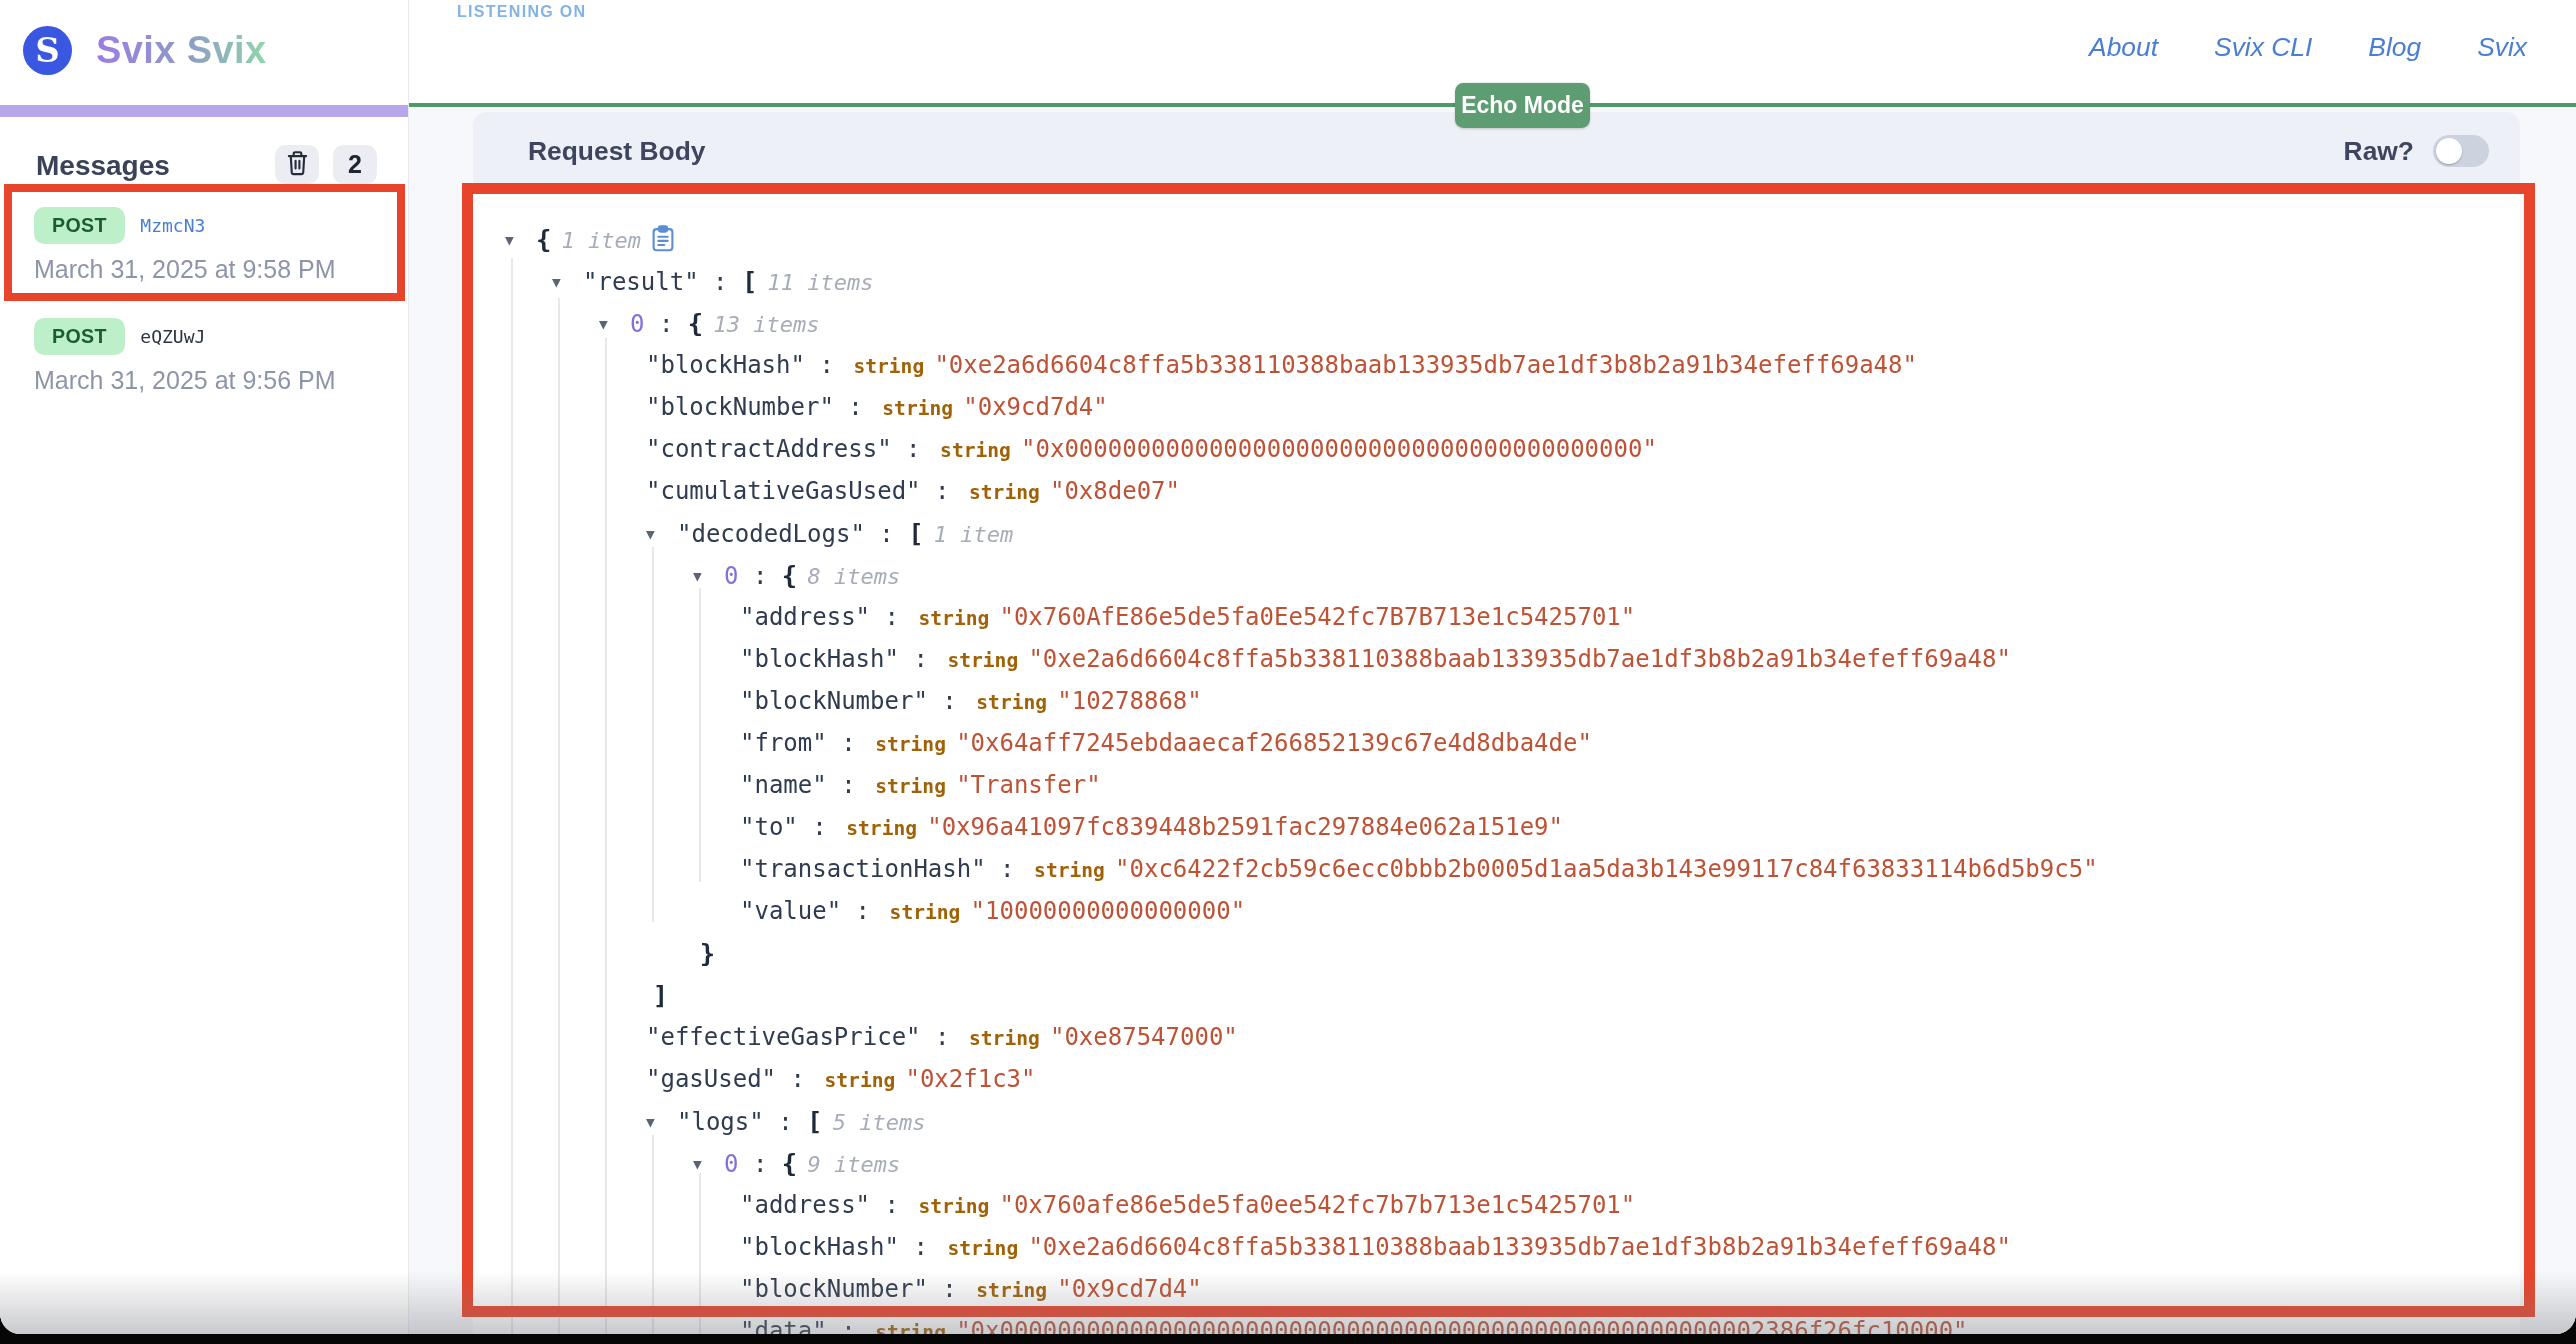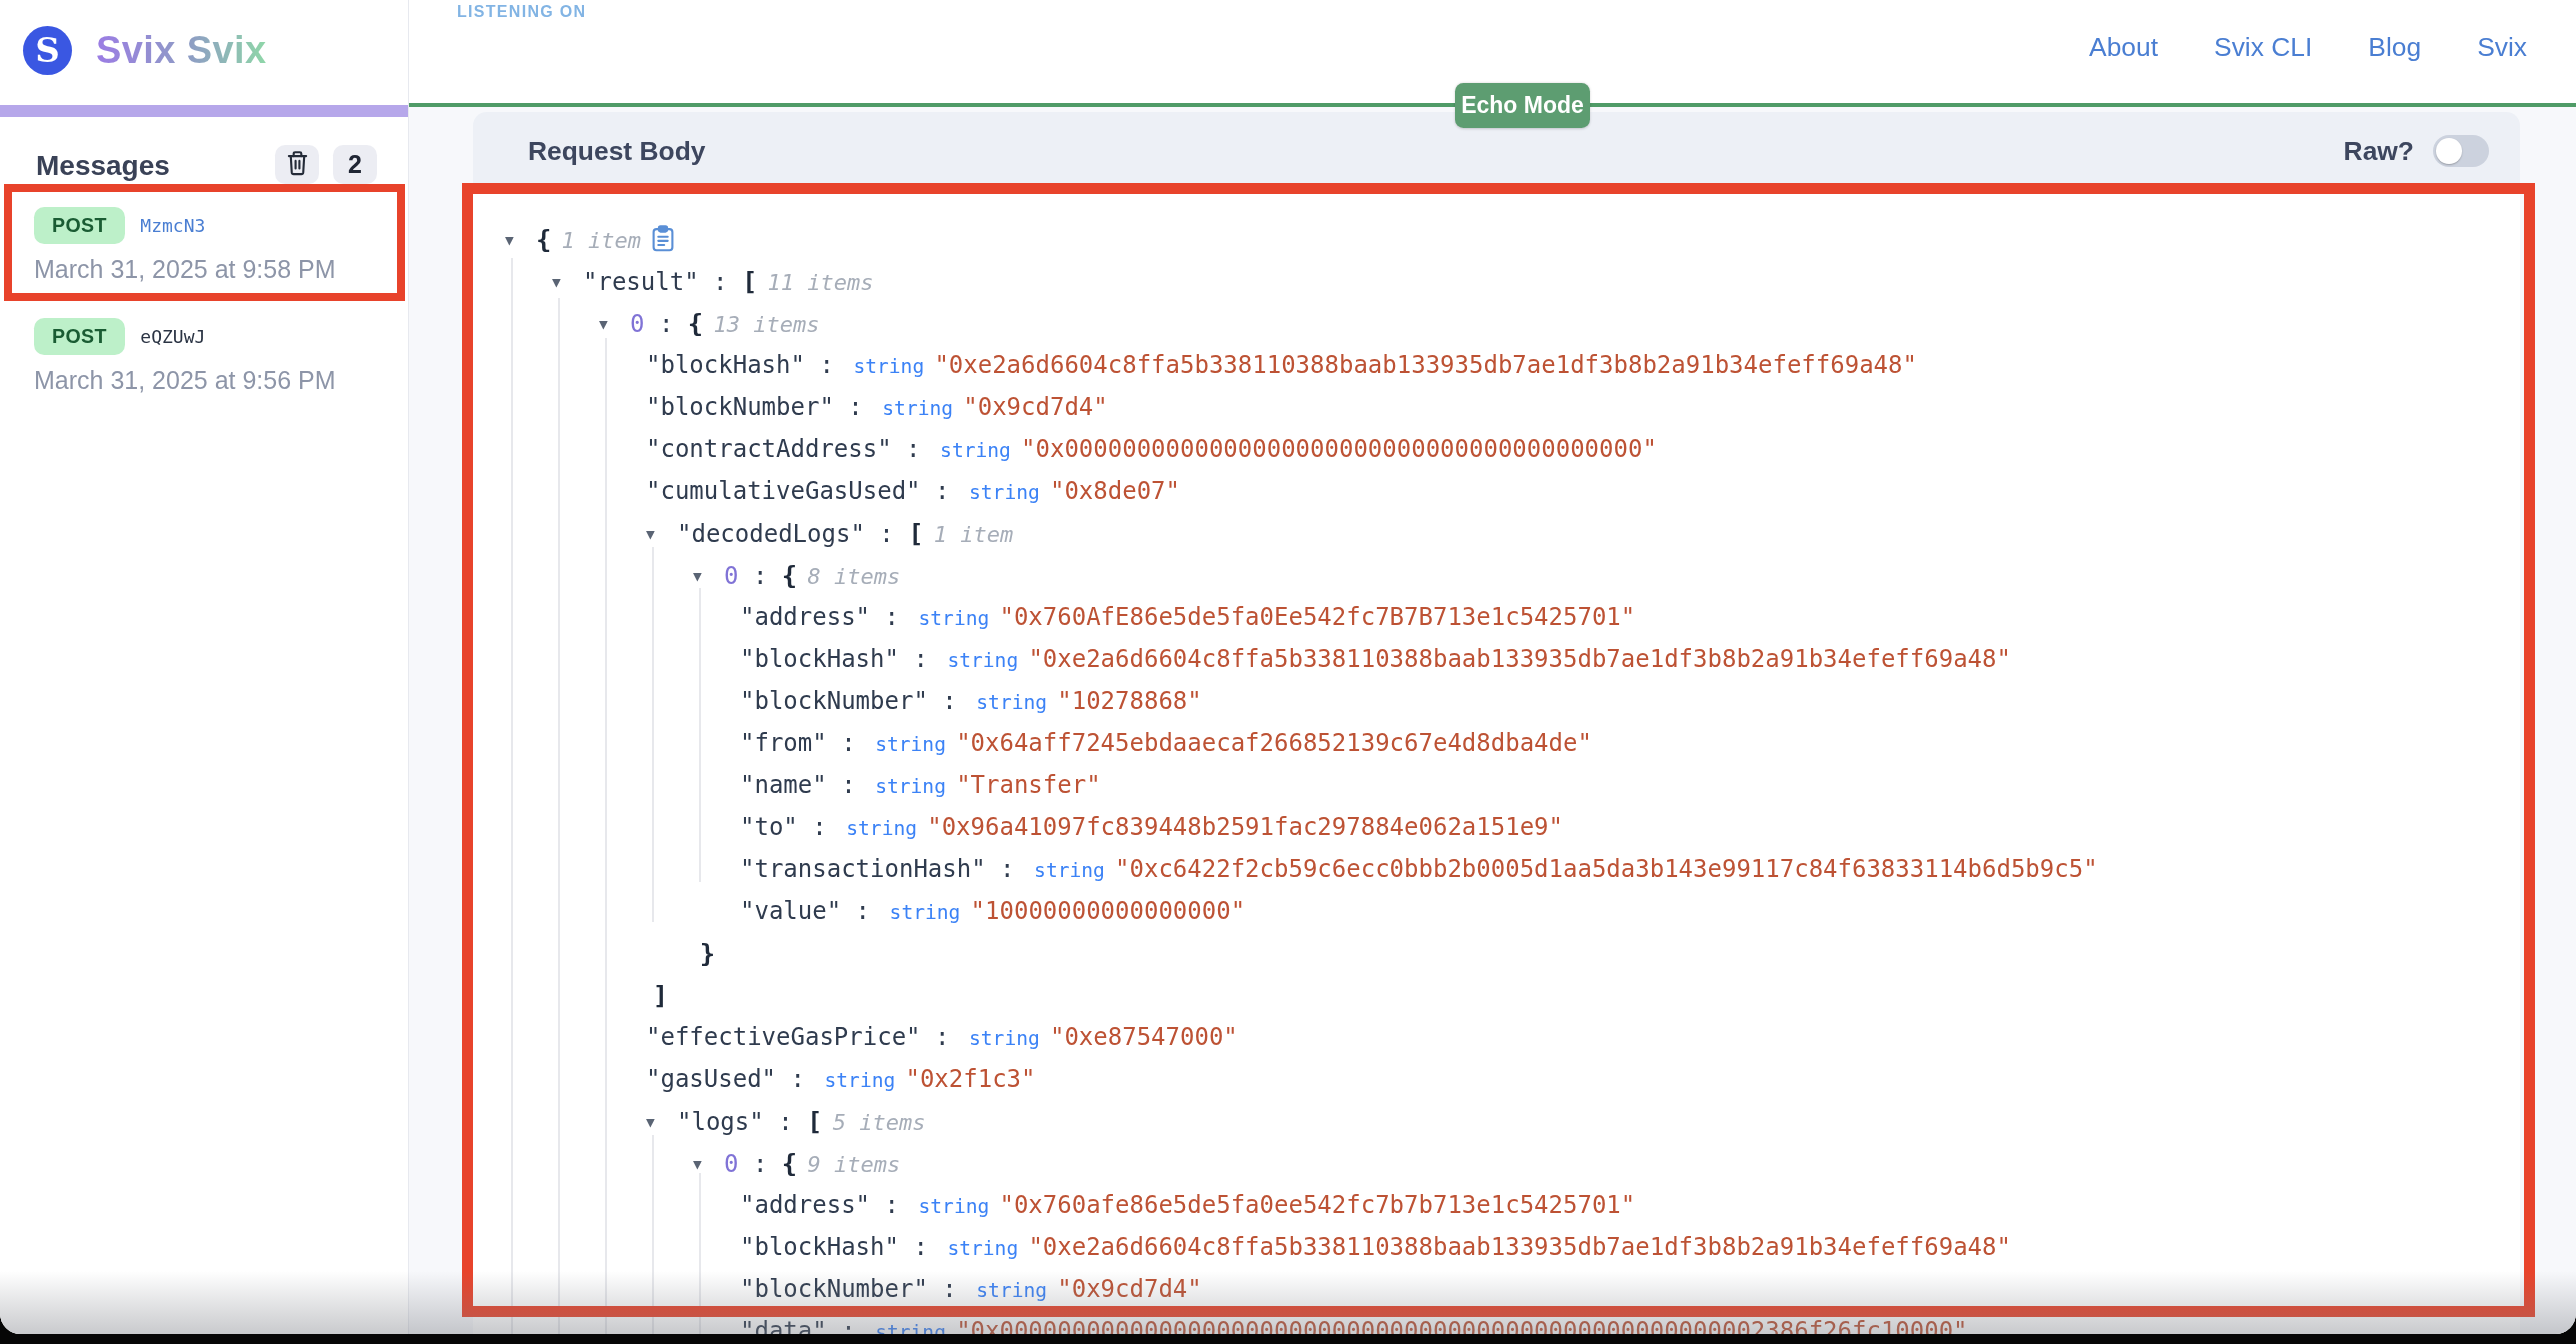--- a/index.html
+++ b/index.html
@@ -33,21 +33,21 @@
     padding:6.8px 18px;border-radius:10.2px;}
   .msg-id{font-family:"DejaVu Sans Mono", monospace;font-size:18px;color:#2b3444;}
   .msg-id.sel{color:#4a7ed2;}
   .msg-date{margin-top:11px;font-size:25px;color:#8d95a8;}
   
   .topbar{position:absolute;left:409px;top:0;right:0;height:103px;background:#fff;z-index:1;}
   .listen-label{position:absolute;left:48px;top:3px;font-size:16px;font-weight:700;letter-spacing:1.3px;color:#82b4e4;}
   .listen-url{position:absolute;left:48px;top:43px;font-family:"DejaVu Sans Mono", monospace;
     font-size:25px;color:#4b7fd3;white-space:nowrap;}
   .refresh-ic{display:inline-block;vertical-align:-3.4px;margin-left:13.6px;}
-  .nav{position:absolute;right:49px;top:32px;display:flex;gap:56px;}
+  .nav{position:absolute;right:49px;top:32px;display:flex;gap:56px;font-style:italic;}
   .nav a{font-size:26.4px;color:#4a7ed2;text-decoration:none;white-space:nowrap;}
   .green-line{position:absolute;left:408px;top:103px;right:0;height:4.3px;background:#4f9b67;z-index:2;}
   .main-bg{position:absolute;left:409px;top:107px;right:0;bottom:0;background:#f7f8fb;}
   .echo-badge{position:absolute;left:1455px;top:83px;width:135px;height:45px;background:#5d9d71;
     border-radius:8.5px;color:#fff;font-size:23px;font-weight:600;display:flex;align-items:center;
     justify-content:center;z-index:6;box-shadow:0 0.9px 2.6px rgba(0,0,0,.18);}
   
   .panel{position:absolute;left:473px;top:112px;width:2047px;bottom:0;background:#edf0f6;
     border-radius:13.6px 13.6px 0 0;z-index:1;overflow:hidden;}
   .panel-header{position:absolute;left:0;top:0;right:0;height:78px;display:flex;align-items:center;
@@ -63,21 +63,21 @@
   .guide{position:absolute;width:1.7px;background:#e7e8ec;}
   .json-lines{position:absolute;left:32px;top:24px;font-family:"DejaVu Sans Mono", monospace;
     font-size:24px;color:#2f3b4e;}
   .jline{height:42px;line-height:50px;white-space:nowrap;}
   .tri{display:inline-block;width:31px;font-size:14.5px;color:#5a6474;transform:translateY(-2.6px);}
   .jkey{color:#2f3b4e;}
   .jcolon{color:#2f3b4e;}
   .jbracket{font-weight:700;color:#1f2a3a;font-size:25.6px;}
   .jcount{font-style:italic;font-size:22px;color:#a6adb8;margin-left:10.2px;}
   .jidx{color:#8073d6;}
-  .jtype{font-size:19.6px;color:#3b82f6;margin:0 10.2px 0 5.1px;}
+  .jtype{font-size:19.6px;color:#a16207;margin:0 10.2px 0 5.1px;font-weight:bold;}
   .jval{color:#bd5234;}
   .clip-ic{display:inline-block;margin-left:10.2px;vertical-align:-4.3px;}
   .jclose{margin-left:6.8px;}
   
   .red-rect{position:absolute;border:11px solid #e8432b;z-index:40;pointer-events:none;}
   .red-main{left:462px;top:183px;width:2073px;height:1134px;box-sizing:border-box;}
   .red-side{left:4.3px;top:184px;width:401px;height:117px;border-width:8.5px;box-sizing:border-box;}
   .bottom-fade{position:absolute;left:0;right:0;bottom:0;height:63px;z-index:50;pointer-events:none;
     background:linear-gradient(to bottom, rgba(150,153,160,0) 0%, rgba(120,123,130,.40) 100%);}
 </style>

